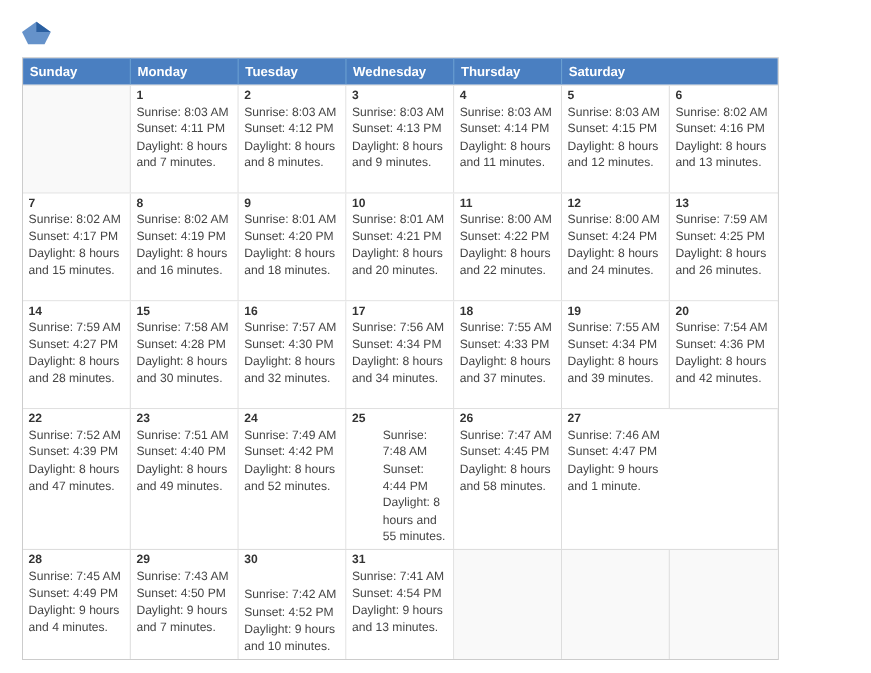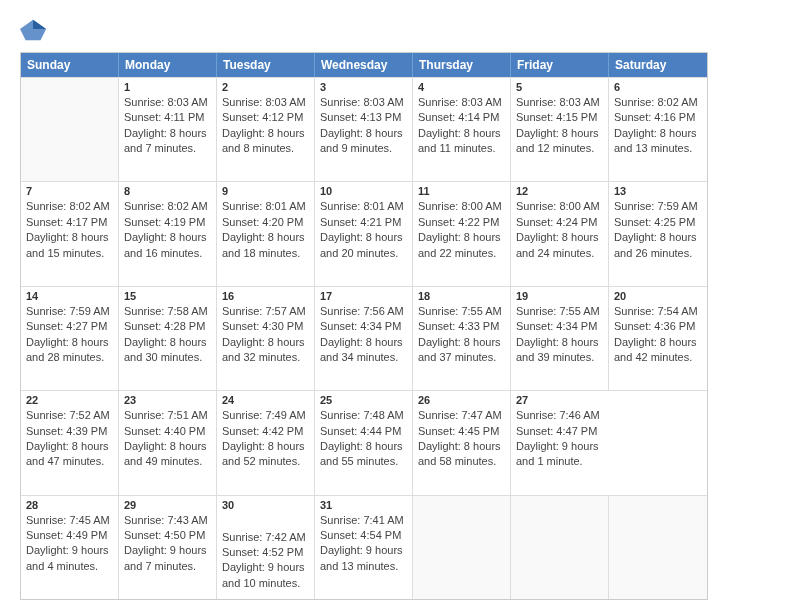--- a/index.html
+++ b/index.html
@@ -143,21 +143,20 @@
     </div>
   </div>
 
   <div class="calendar">
     <div class="cal-header-row">
     <div class="cal-header-cell">Sunday</div>
         <div class="cal-header-cell">Monday</div>
         <div class="cal-header-cell">Tuesday</div>
         <div class="cal-header-cell">Wednesday</div>
         <div class="cal-header-cell">Thursday</div>
-        <div class="cal-header-cell">Friday</div>
         <div class="cal-header-cell">Saturday</div>
       </div>
     <div class="cal-body">
     <div class="cal-week">
           <div class="cal-cell empty"></div>
           <div class="cal-cell">
             <div class="day-num">1</div>
             <div class="day-detail" style="white-space: pre-line;">Sunrise: 8:03 AM
 Sunset: 4:11 PM
 Daylight: 8 hours and 7 minutes.</div>
@@ -295,21 +294,21 @@
 Daylight: 8 hours and 49 minutes.</div>
           </div>
           <div class="cal-cell">
             <div class="day-num">24</div>
             <div class="day-detail" style="white-space: pre-line;">Sunrise: 7:49 AM
 Sunset: 4:42 PM
 Daylight: 8 hours and 52 minutes.</div>
           </div>
           <div class="cal-cell">
             <div class="day-num">25</div>
-            <div class="day-detail" style="white-space: pre-line;">Sunrise: 7:48 AM
+            <div class="day-detail" style="white-space: pre-line; margin-left: 28px;">Sunrise: 7:48 AM
 Sunset: 4:44 PM
 Daylight: 8 hours and 55 minutes.</div>
           </div>
           <div class="cal-cell">
             <div class="day-num">26</div>
             <div class="day-detail" style="white-space: pre-line;">Sunrise: 7:47 AM
 Sunset: 4:45 PM
 Daylight: 8 hours and 58 minutes.</div>
           </div>
           <div class="cal-cell">

